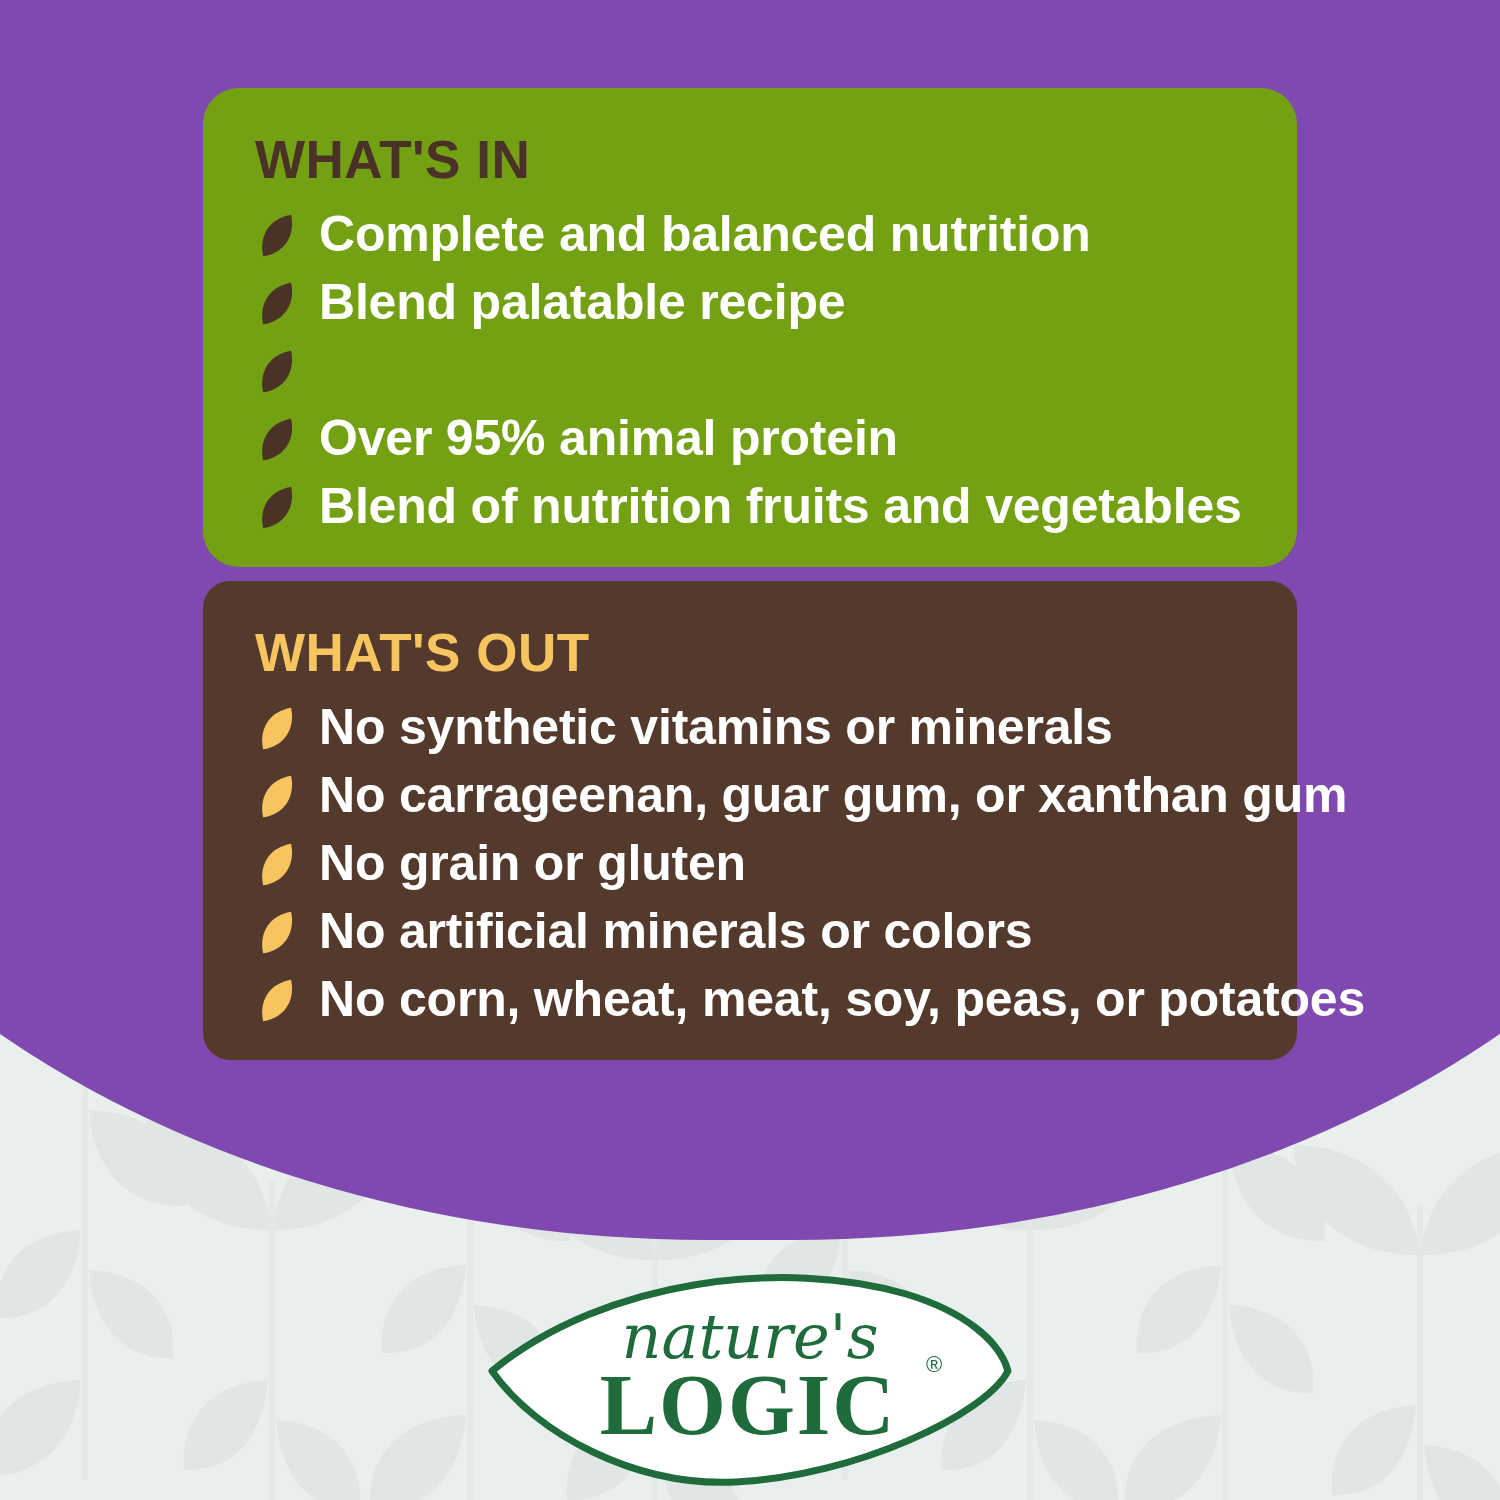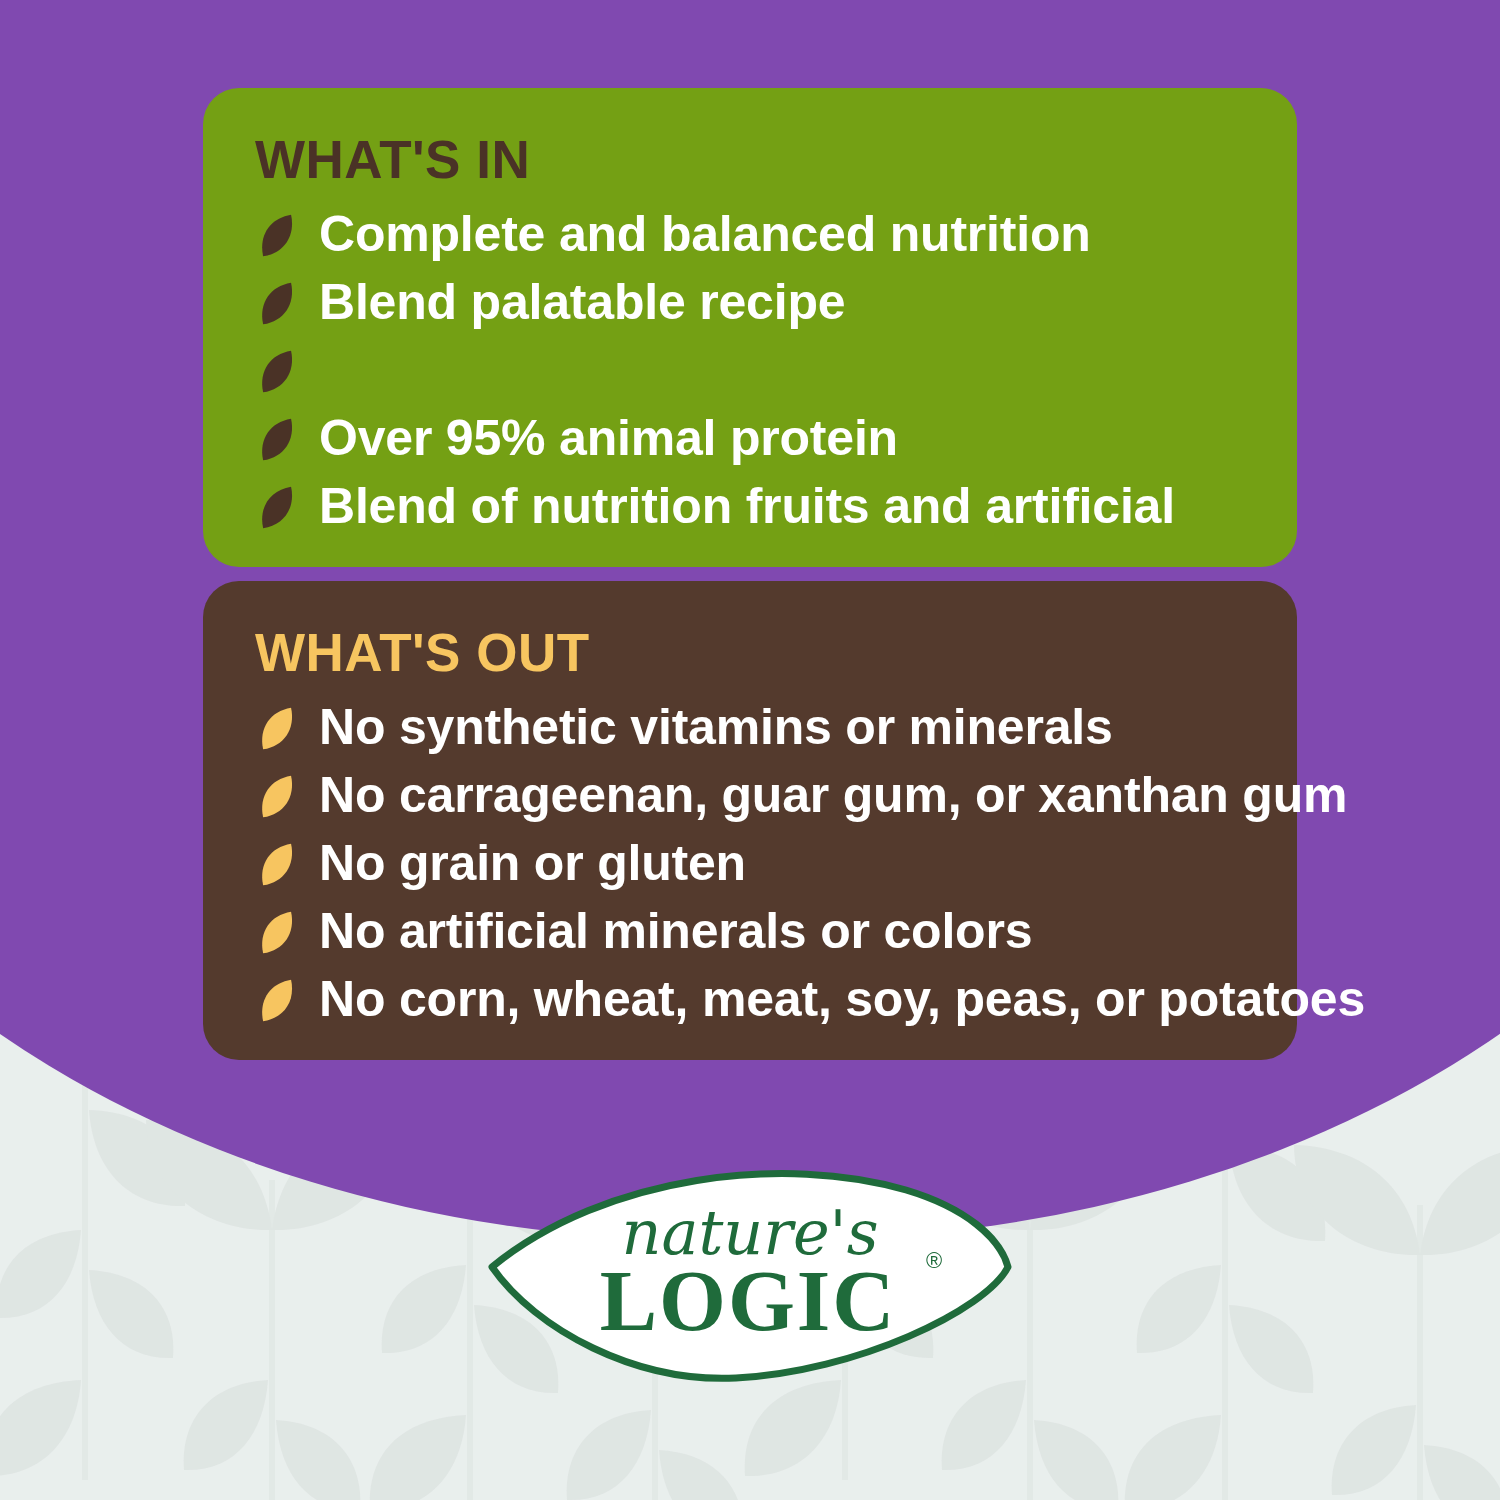--- a/index.html
+++ b/index.html
@@ -57,20 +57,21 @@
     top: 88px;
     height: 479px;
     background: #74a014;
     padding: 34px 44px 10px 52px;
   }
   .card-out {
     top: 581px;
     height: 479px;
     background: #543a2d;
     padding: 34px 44px 10px 52px;
+    border-radius: 27px;
   }
 
   .card-title {
     font-weight: bold;
     font-size: 53px;
     letter-spacing: 0.5px;
     margin: 10px 0 14px 0;
     line-height: 1.05;
   }
   .title-in { color: #4a3226; }
@@ -103,21 +104,21 @@
     font-weight: bold;
     line-height: 1.12;
     white-space: nowrap;
     letter-spacing: -0.2px;
   }
 
   
   .logo-wrap {
     position: absolute;
     left: 486px;
-    top: 1150px;
+    top: 1254px;
     width: 528px;
     height: 235px;
   }
   .logo-wrap svg { display: block; width: 528px; height: 235px; }
   .logo-script {
     font-family: "DejaVu Serif", serif;
     font-style: italic;
     font-weight: normal;
     font-size: 62px;
     fill: #1f6b3b;
@@ -209,21 +210,21 @@
             </svg>
         </span>
         <span class="bullet-text">Over 95% animal protein</span>
       </li>
       <li class="bullet-row">
         <span class="leaf-bullet">
           <svg viewBox="0 0 44 44" aria-hidden="true">
               <path d="M40 5 C 40 27 25 41 4 40 C 4 18 19 4 40 5 Z" fill="#4a3226" transform="rotate(-12 22 22)"></path>
             </svg>
         </span>
-        <span class="bullet-text">Blend of nutrition fruits and artificial</span>
+        <span class="bullet-text">Blend of nutrition fruits and vegetables</span>
       </li>
     </ul>
   </section>
 
   <section class="card card-out">
     <h2 class="card-title title-out">WHAT'S OUT</h2>
     <ul class="bullet-list">
       <li class="bullet-row">
         <span class="leaf-bullet">
           <svg viewBox="0 0 44 44" aria-hidden="true">

